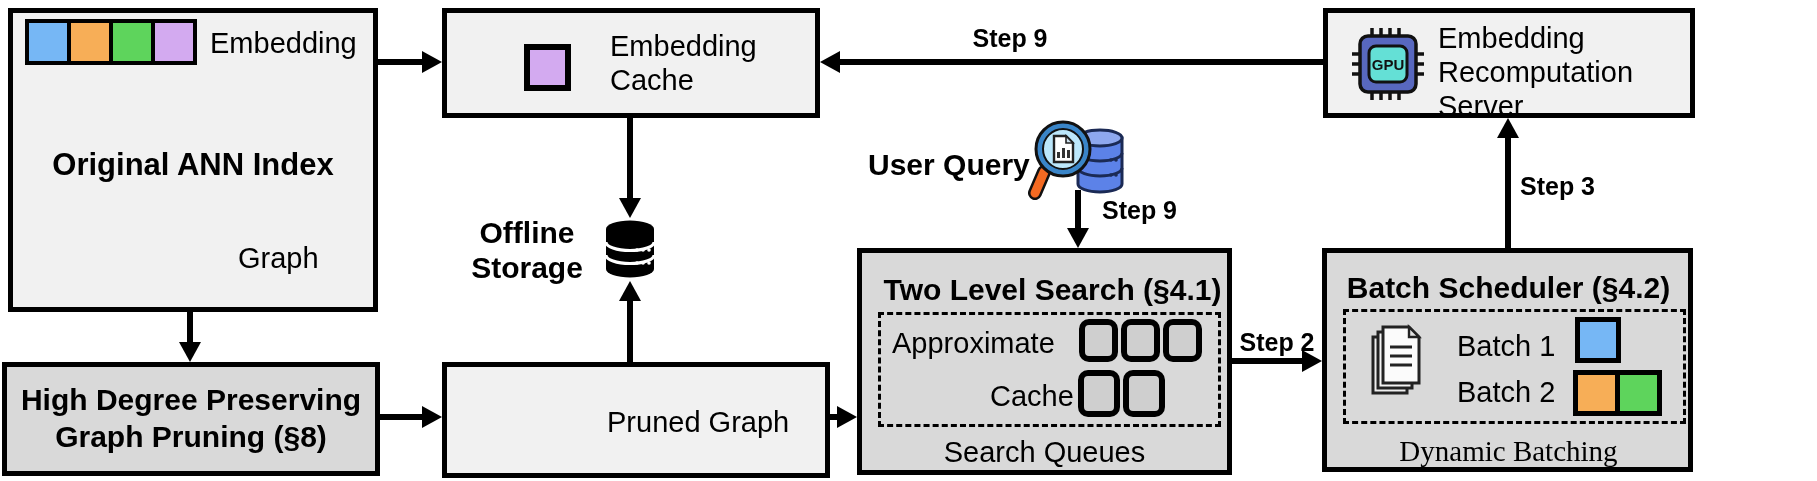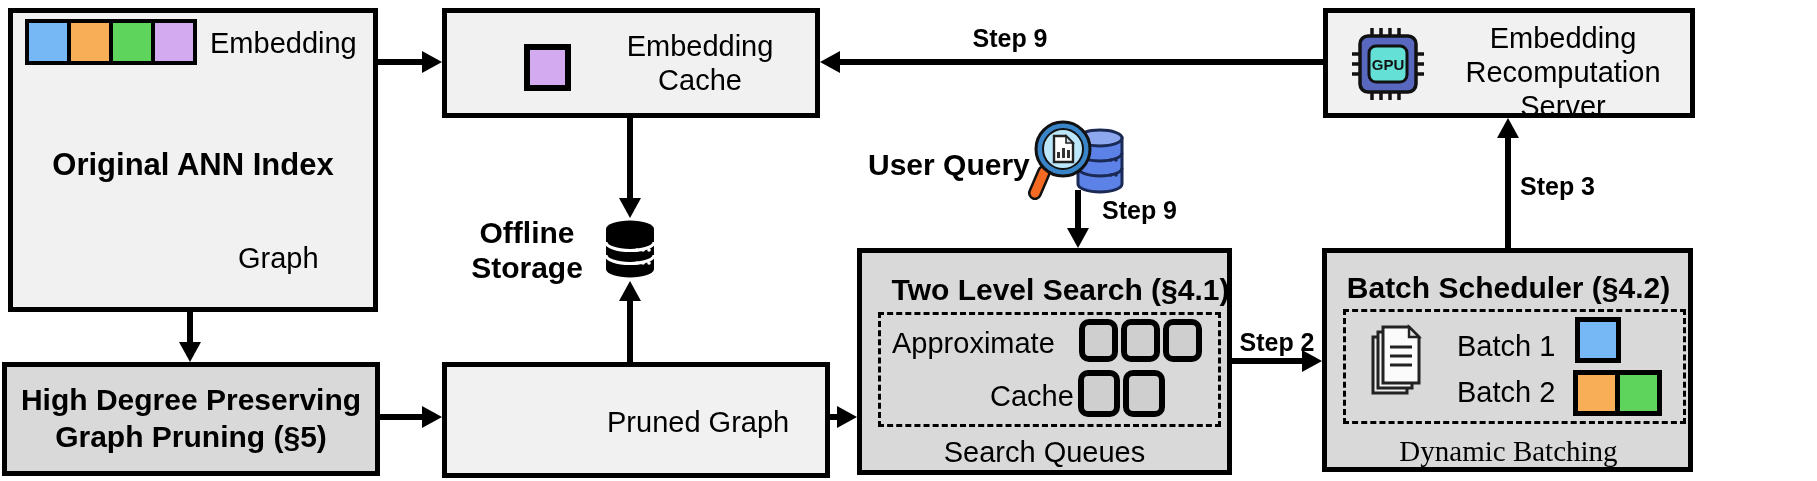--- a/index.html
+++ b/index.html
@@ -5,21 +5,21 @@
   html,body{margin:0;padding:0;background:#ffffff;}
   .canvas{
     position:relative;width:1817px;height:481px;background:#ffffff;
     font-family:"Liberation Sans","DejaVu Sans",sans-serif;color:#000;
     overflow:hidden;
   }
   .abs{position:absolute;}
   .box{position:absolute;border:5px solid #000;box-sizing:border-box;}
   .box.light{background:#f1f1f1;}
   .box.dark{background:#d9d9d9;}
-  .lbl{position:absolute;color:#000;white-space:nowrap;text-align:center;}
+  .lbl{position:absolute;color:#000;white-space:nowrap;}
   .lbl.wrap{white-space:normal;}
   .center{text-align:center;}
   .f29{font-size:29px;line-height:34px;}
   .f30b{font-size:30px;font-weight:bold;line-height:37px;}
   .f25b{font-size:25px;font-weight:bold;line-height:28px;}
   .dashed{position:absolute;border:3px dashed #000;box-sizing:border-box;}
   
   .strip{position:absolute;display:flex;border:4px solid #000;background:#000;gap:4px;}
   .strip .cell{width:38px;height:38px;}
   .c-blue{background:#76b7f5;}
@@ -136,21 +136,21 @@
       <div class="cell c-green"></div>
       <div class="cell c-purple"></div>
     </div>
     <div class="lbl f29" style="left:197px;top:13px;">Embedding</div>
     <div class="lbl f30b center" style="left:0;top:133px;width:360px;font-size:31px;">Original ANN Index</div>
     <div class="lbl f29" style="left:225px;top:228px;">Graph</div>
   </div>
 
   <div class="box dark" style="left:2px;top:362px;width:378px;height:114px;">
     <div class="lbl f30b center wrap" style="left:0;top:14px;width:368px;">High Degree Preserving</div>
-    <div class="lbl f30b center wrap" style="left:0;top:51px;width:368px;">Graph Pruning (§5)</div>
+    <div class="lbl f30b center wrap" style="left:0;top:51px;width:368px;">Graph Pruning (§8)</div>
   </div>
 
   <div class="box light" style="left:442px;top:8px;width:378px;height:110px;">
     <div class="sq c-purple" style="left:77px;top:31px;width:47px;height:47px;border-width:6px;"></div>
     <div class="lbl f29 wrap" style="left:163px;top:16px;width:180px;">Embedding Cache</div>
   </div>
 
   <div class="lbl f30b center wrap" style="left:462px;top:215px;width:130px;line-height:35px;">Offline Storage</div>
 
   <div class="box light" style="left:442px;top:362px;width:388px;height:116px;">
@@ -183,21 +183,21 @@
           <path d="M38,24 l7,7 h-7 z" fill="#cfe2ee" stroke="#222" stroke-width="1.6"></path>
           <rect x="29" y="40" width="3" height="6" fill="#333"></rect>
           <rect x="34" y="36" width="3" height="10" fill="#333"></rect>
           <rect x="39" y="38" width="3" height="8" fill="#333"></rect>
         </g>
       </g>
     </svg>
   </div>
 
   <div class="box dark" style="left:857px;top:248px;width:375px;height:227px;">
-    <div class="lbl f30b center" style="left:16px;top:18px;width:365px;">Two Level Search (§4.1)</div>
+    <div class="lbl f30b center" style="left:8px;top:18px;width:365px;">Two Level Search (§4.1)</div>
     <div class="dashed" style="left:16px;top:59px;width:343px;height:115px;"></div>
     <div class="lbl f29" style="left:30px;top:73px;">Approximate</div>
     <div class="slots" style="left:217px;top:66px;">
       <div class="slot a"></div>
       <div class="slot a"></div>
       <div class="slot a"></div>
     </div>
     <div class="lbl f29" style="left:128px;top:126px;">Cache</div>
     <div class="slots" style="left:216px;top:117px;">
       <div class="slot e"></div>

